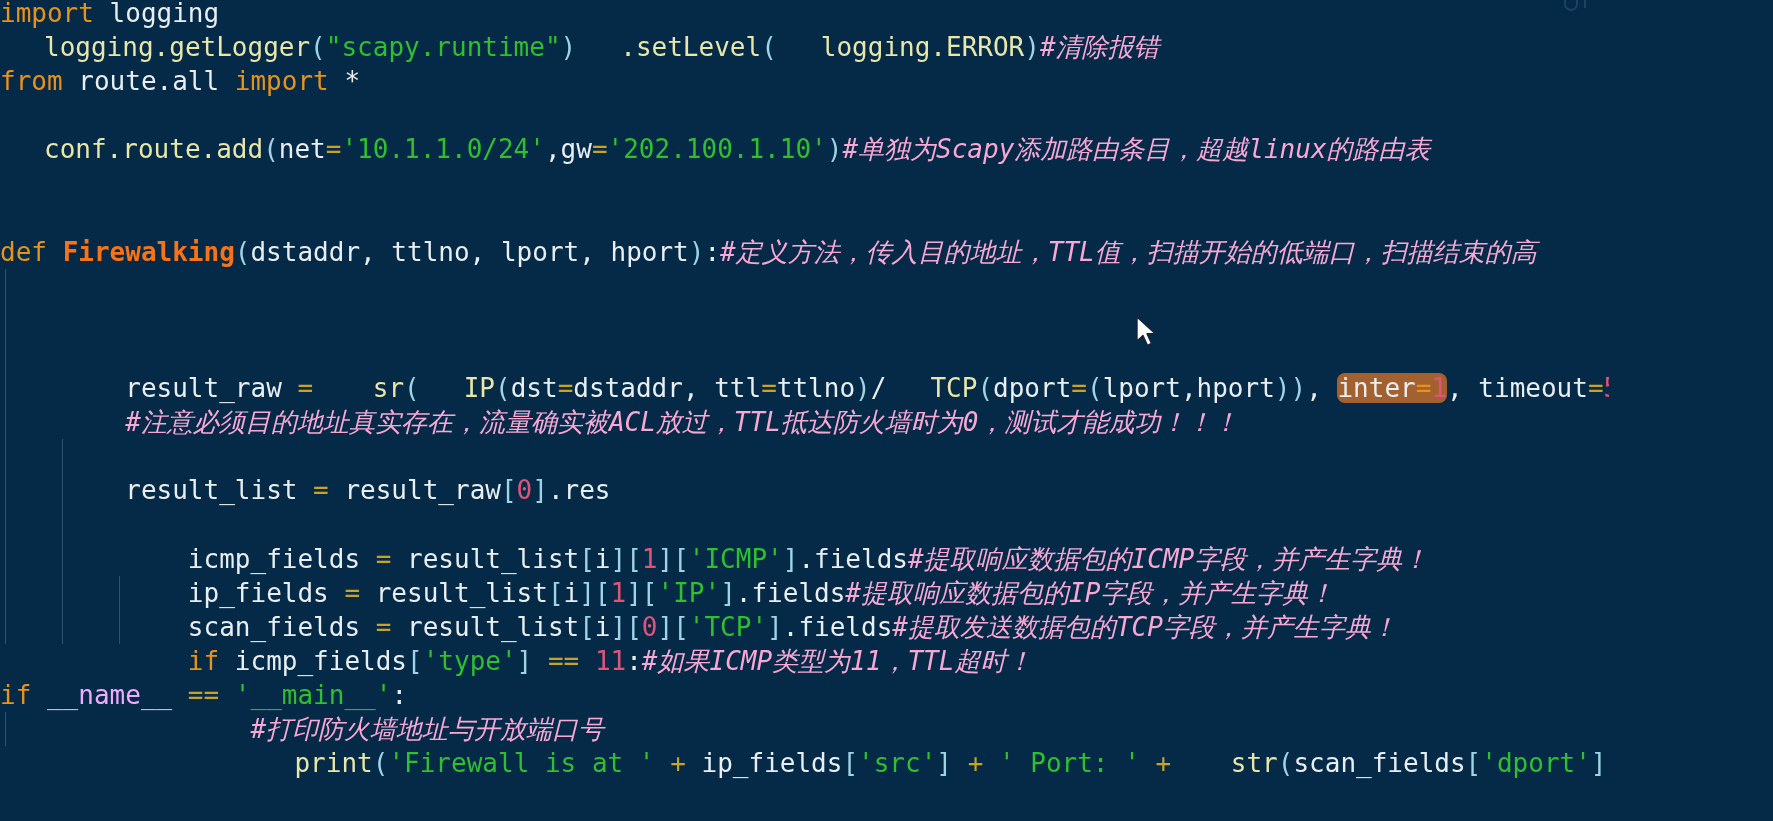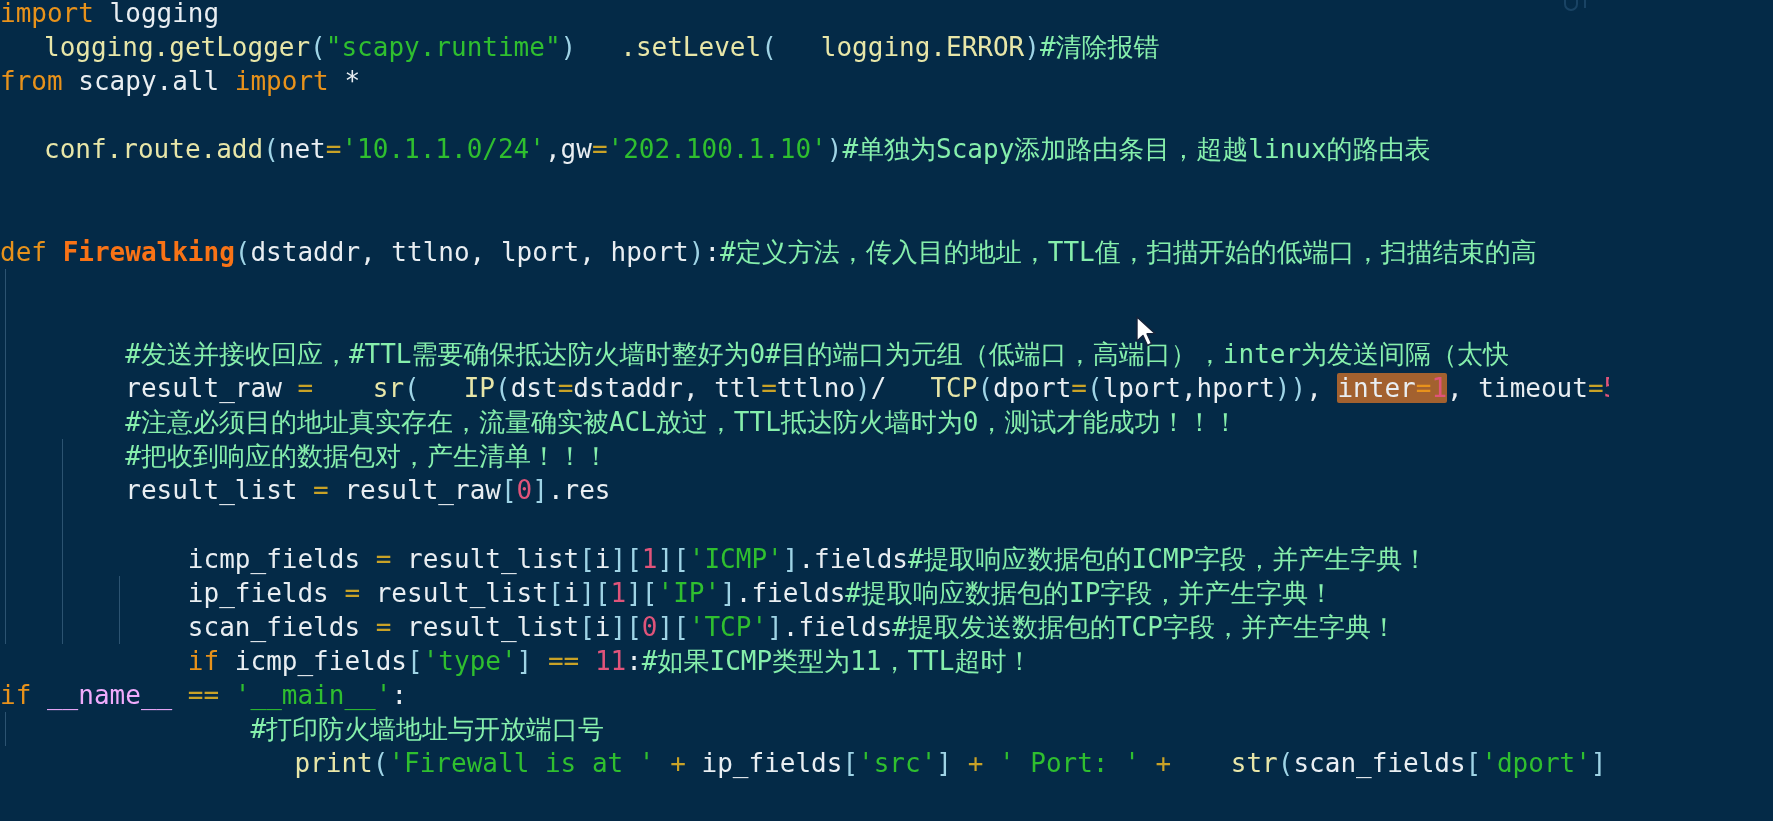--- a/index.html
+++ b/index.html
@@ -33,23 +33,23 @@
   .line span{white-space:pre;}
   
   .kw      {color:#e8921b;}          
   .plain   {color:#e9eef2;}
   .ident   {color:#e8e6a8;margin-left:44px;}          
   .func    {color:#f97316;font-weight:bold;}          
   .str     {color:#2fbf2f;}          
   .num     {color:#e0547a;}          
   .op      {color:#c9a227;}          
   .punct   {color:#9fd4e6;}          
-  .cm      {color:#86efac;}
+  .cm      {color:#f9a8d4;font-style:italic;}
   .dunder  {color:#f0abfc;}
-  .sel     {background:#a3612f;color:#f4f1ec;border-radius:2px;text-align:right;}
+  .sel     {background:#a3612f;color:#f4f1ec;border-radius:8px;text-align:right;}
   .sel .op {color:#e8921b;}
   .sel .num{color:#e0547a;}
   
   .guide{
     position:absolute;
     top:0;bottom:0;
     width:1px;
     background:#2c5371;
   }
   .g1{left:5px;}
@@ -74,39 +74,39 @@
 </style>
 </head>
 <body>
 
 <div id="editor">
 
   <div class="code-area">
 
     <div class="line"><span class="kw">import</span><span class="plain"> logging</span></div>
     <div class="line"><span class="ident">logging.getLogger</span><span class="punct">(</span><span class="str">"scapy.runtime"</span><span class="punct">)</span><span class="ident">.setLevel</span><span class="punct">(</span><span class="ident">logging.ERROR</span><span class="punct">)</span><span class="cm">#清除报错</span></div>
-    <div class="line"><span class="kw">from</span><span class="plain"> scapy.all </span><span class="kw">import</span><span class="plain"> *</span></div>
+    <div class="line"><span class="kw">from</span><span class="plain"> route.all </span><span class="kw">import</span><span class="plain"> *</span></div>
     <div class="line"></div>
     <div class="line"><span class="ident">conf.route.add</span><span class="punct">(</span><span class="plain">net</span><span class="op">=</span><span class="str">'10.1.1.0/24'</span><span class="plain">,</span><span class="plain">gw</span><span class="op">=</span><span class="str">'202.100.1.10'</span><span class="punct">)</span><span class="cm">#单独为Scapy添加路由条目，超越linux的路由表</span></div>
     <div class="line"></div>
     <div class="line"></div>
     <div class="line"><span class="kw">def</span><span class="plain"> </span><span class="func">Firewalking</span><span class="punct">(</span><span class="plain">dstaddr, ttlno, lport, hport</span><span class="punct">)</span><span class="plain">:</span><span class="cm">#定义方法，传入目的地址，TTL值，扫描开始的低端口，扫描结束的高</span></div>
 
     <div class="line">
       <span class="guide g1"></span>
-    <span class="plain">    </span><span class="cm">#发送并接收回应，#TTL需要确保抵达防火墙时整好为0#目的端口为元组（低端口，高端口），inter为发送间隔（太快</span></div>
+    <span class="plain">    </span></div>
     <div class="line">
       <span class="guide g1"></span>
     <span class="plain">    </span><span class="plain">result_raw </span><span class="op">=</span><span class="plain"> </span><span class="ident">sr</span><span class="punct">(</span><span class="ident">IP</span><span class="punct">(</span><span class="plain">dst</span><span class="op">=</span><span class="plain">dstaddr, ttl</span><span class="op">=</span><span class="plain">ttlno</span><span class="punct">)</span><span class="plain">/</span><span class="ident">TCP</span><span class="punct">(</span><span class="plain">dport</span><span class="op">=</span><span class="punct">(</span><span class="plain">lport,hport</span><span class="punct">))</span><span class="plain">, </span><span class="sel"><span class="plain">inter</span><span class="op">=</span><span class="num">1</span></span><span class="plain">, timeout</span><span class="op">=</span><span class="num">5</span><span class="plain">, verbose</span><span class="op">=</span><span class="num">False</span><span class="punct">)</span></div>
     <div class="line">
       <span class="guide g1"></span>
     <span class="plain">    </span><span class="cm">#注意必须目的地址真实存在，流量确实被ACL放过，TTL抵达防火墙时为0，测试才能成功！！！</span></div>
     <div class="line">
       <span class="guide g1"></span>
-    <span class="plain">    </span><span class="cm">#把收到响应的数据包对，产生清单！！！</span></div>
+    <span class="plain">    </span></div>
     <div class="line">
       <span class="guide g1"></span>
     <span class="plain">    </span><span class="plain">result_list </span><span class="op">=</span><span class="plain"> result_raw</span><span class="punct">[</span><span class="num">0</span><span class="punct">]</span><span class="plain">.res</span></div>
 
     <div class="line">
       <span class="guide g1"></span>
       <span class="guide g2"></span>
     <span class="plain">        </span><span class="plain">icmp_fields </span><span class="op">=</span><span class="plain"> result_list</span><span class="punct">[</span><span class="plain">i</span><span class="punct">][</span><span class="num">1</span><span class="punct">][</span><span class="str">'ICMP'</span><span class="punct">]</span><span class="plain">.fields</span><span class="cm">#提取响应数据包的ICMP字段，并产生字典！</span></div>
     <div class="line">
       <span class="guide g1"></span>

